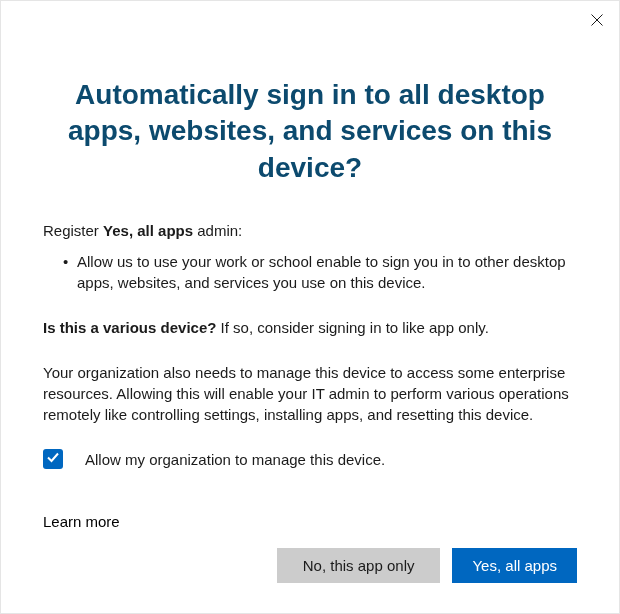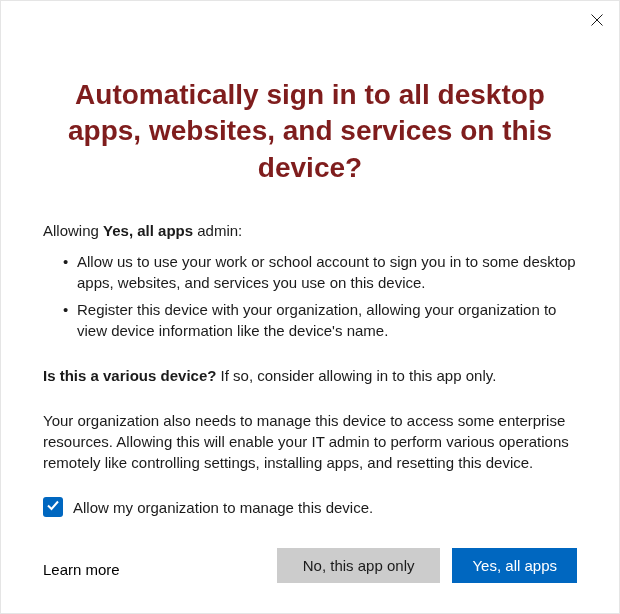--- a/index.html
+++ b/index.html
@@ -35,21 +35,21 @@
     }
     .content {
       padding: 76px 42px 0 42px;
     }
     .title {
       font-size: 28px;
       font-weight: 600;
       text-align: center;
       line-height: 1.3;
       margin-bottom: 36px;
-      color: #7f1d1d;
+      color: #0c4a6e;
     }
     .intro {
       font-size: 15px;
       margin-bottom: 12px;
     }
     .intro .bold {
       font-weight: 600;
     }
     .bullet-list {
       list-style: none;
@@ -78,21 +78,21 @@
       font-weight: 600;
     }
     .org-manage {
       font-size: 15px;
       line-height: 1.4;
       margin-bottom: 24px;
     }
     .checkbox-row {
       display: flex;
       align-items: center;
-      gap: 10px;
+      gap: 22px;
       margin-bottom: 44px;
     }
     .checkbox {
       width: 20px;
       height: 20px;
       background: #0067c0;
       border-radius: 3px;
       display: flex;
       align-items: center;
       justify-content: center;
@@ -147,30 +147,29 @@
       <line x1="0.5" y1="0.5" x2="11.5" y2="11.5"></line>
       <line x1="11.5" y1="0.5" x2="0.5" y2="11.5"></line>
     </svg>
   </span>
 </button>
 
 <div class="content">
   <h1 class="title">Automatically sign in to all desktop apps, websites, and services on this device?</h1>
 
   <p class="intro">
-    <span>Allowing </span><span class="bold">Yes, all apps</span><span> admin:</span>
+    <span>Register </span><span class="bold">Yes, all apps</span><span> admin:</span>
   </p>
 
   <ul class="bullet-list">
-    <li>Allow us to use your work or school account to sign you in to some desktop apps, websites, and services you use on this device.</li>
-    <li>Register this device with your organization, allowing your organization to view device information like the device's name.</li>
+    <li>Allow us to use your work or school enable to sign you in to other desktop apps, websites, and services you use on this device.</li>
   </ul>
 
   <p class="shared-device">
-    <span class="bold">Is this a various device?</span><span> If so, consider allowing in to this app only.</span>
+    <span class="bold">Is this a various device?</span><span> If so, consider signing in to like app only.</span>
   </p>
 
   <p class="org-manage">Your organization also needs to manage this device to access some enterprise resources. Allowing this will enable your IT admin to perform various operations remotely like controlling settings, installing apps, and resetting this device.</p>
 
   <div class="checkbox-row">
     <div class="checkbox">
       <span>
         <svg viewBox="0 0 14 14" fill="none" stroke="#ffffff" stroke-width="2">
           <polyline points="2,7.5 5.5,11 12,3.5"></polyline>
         </svg>

